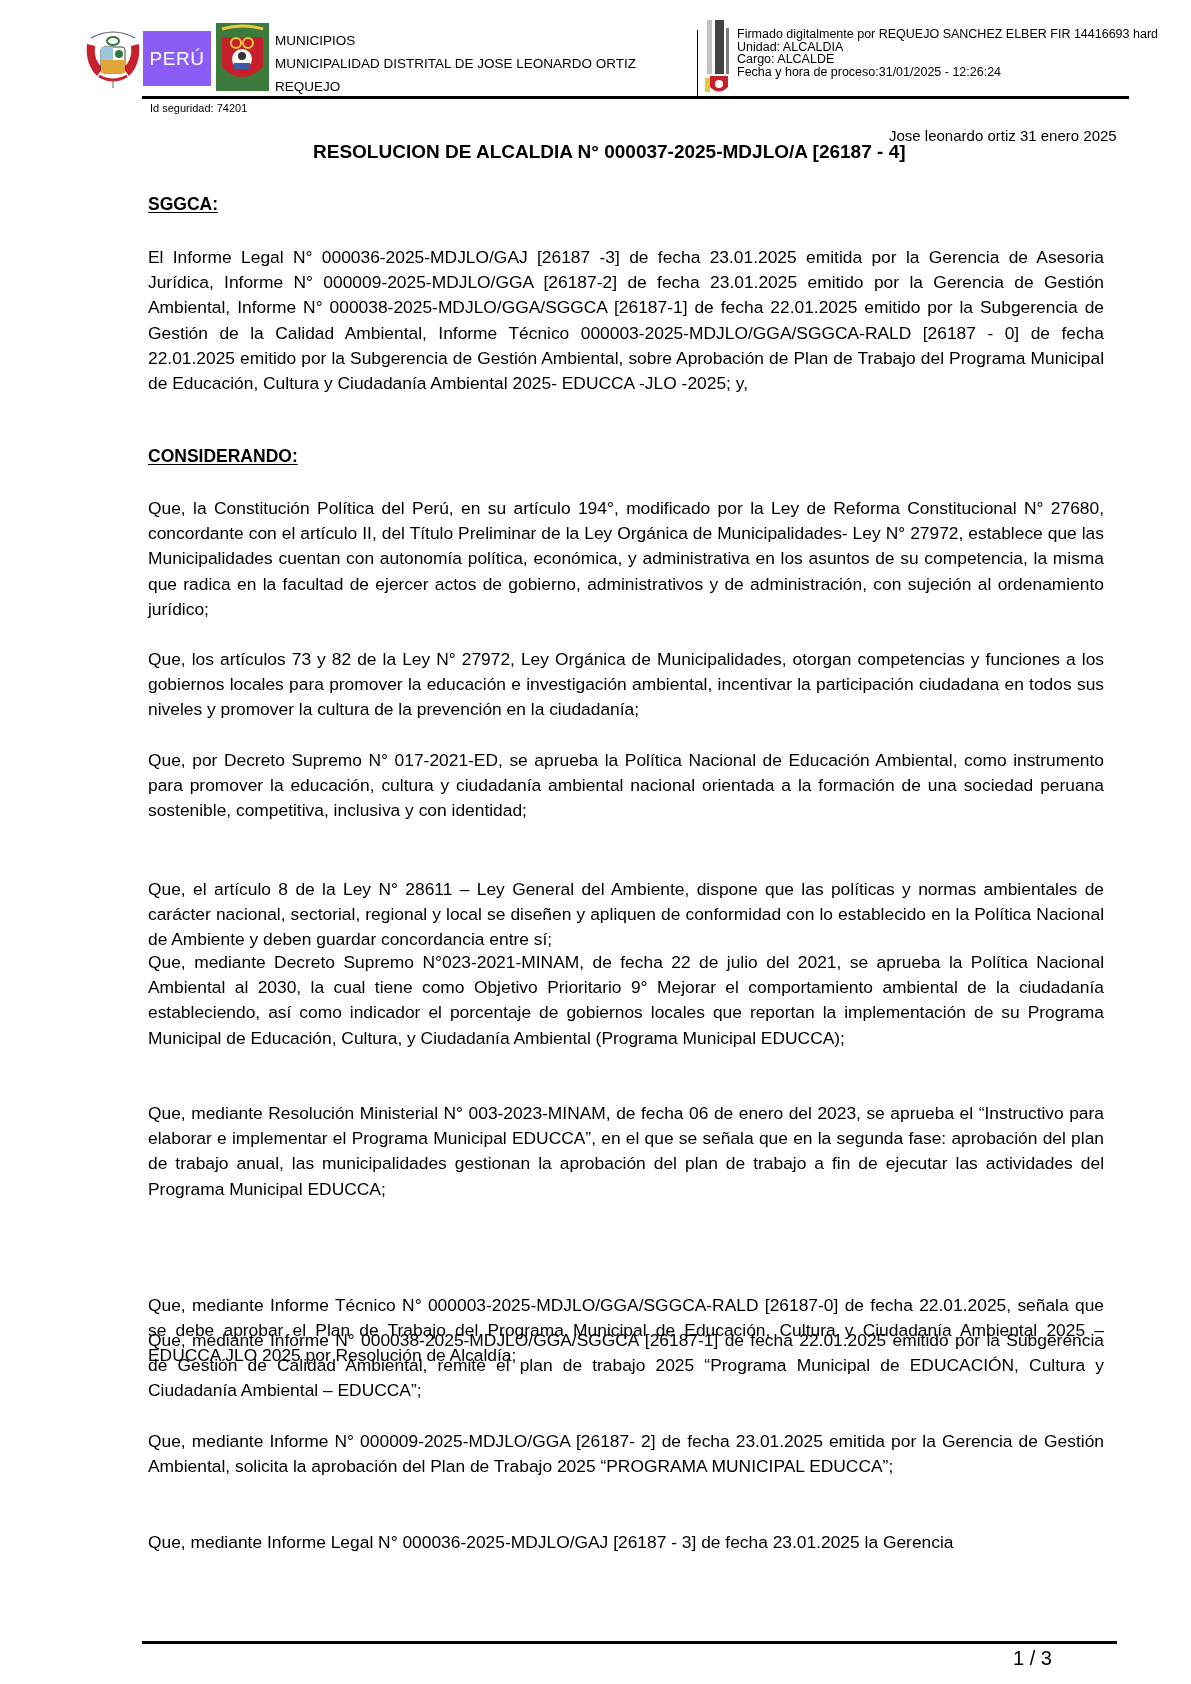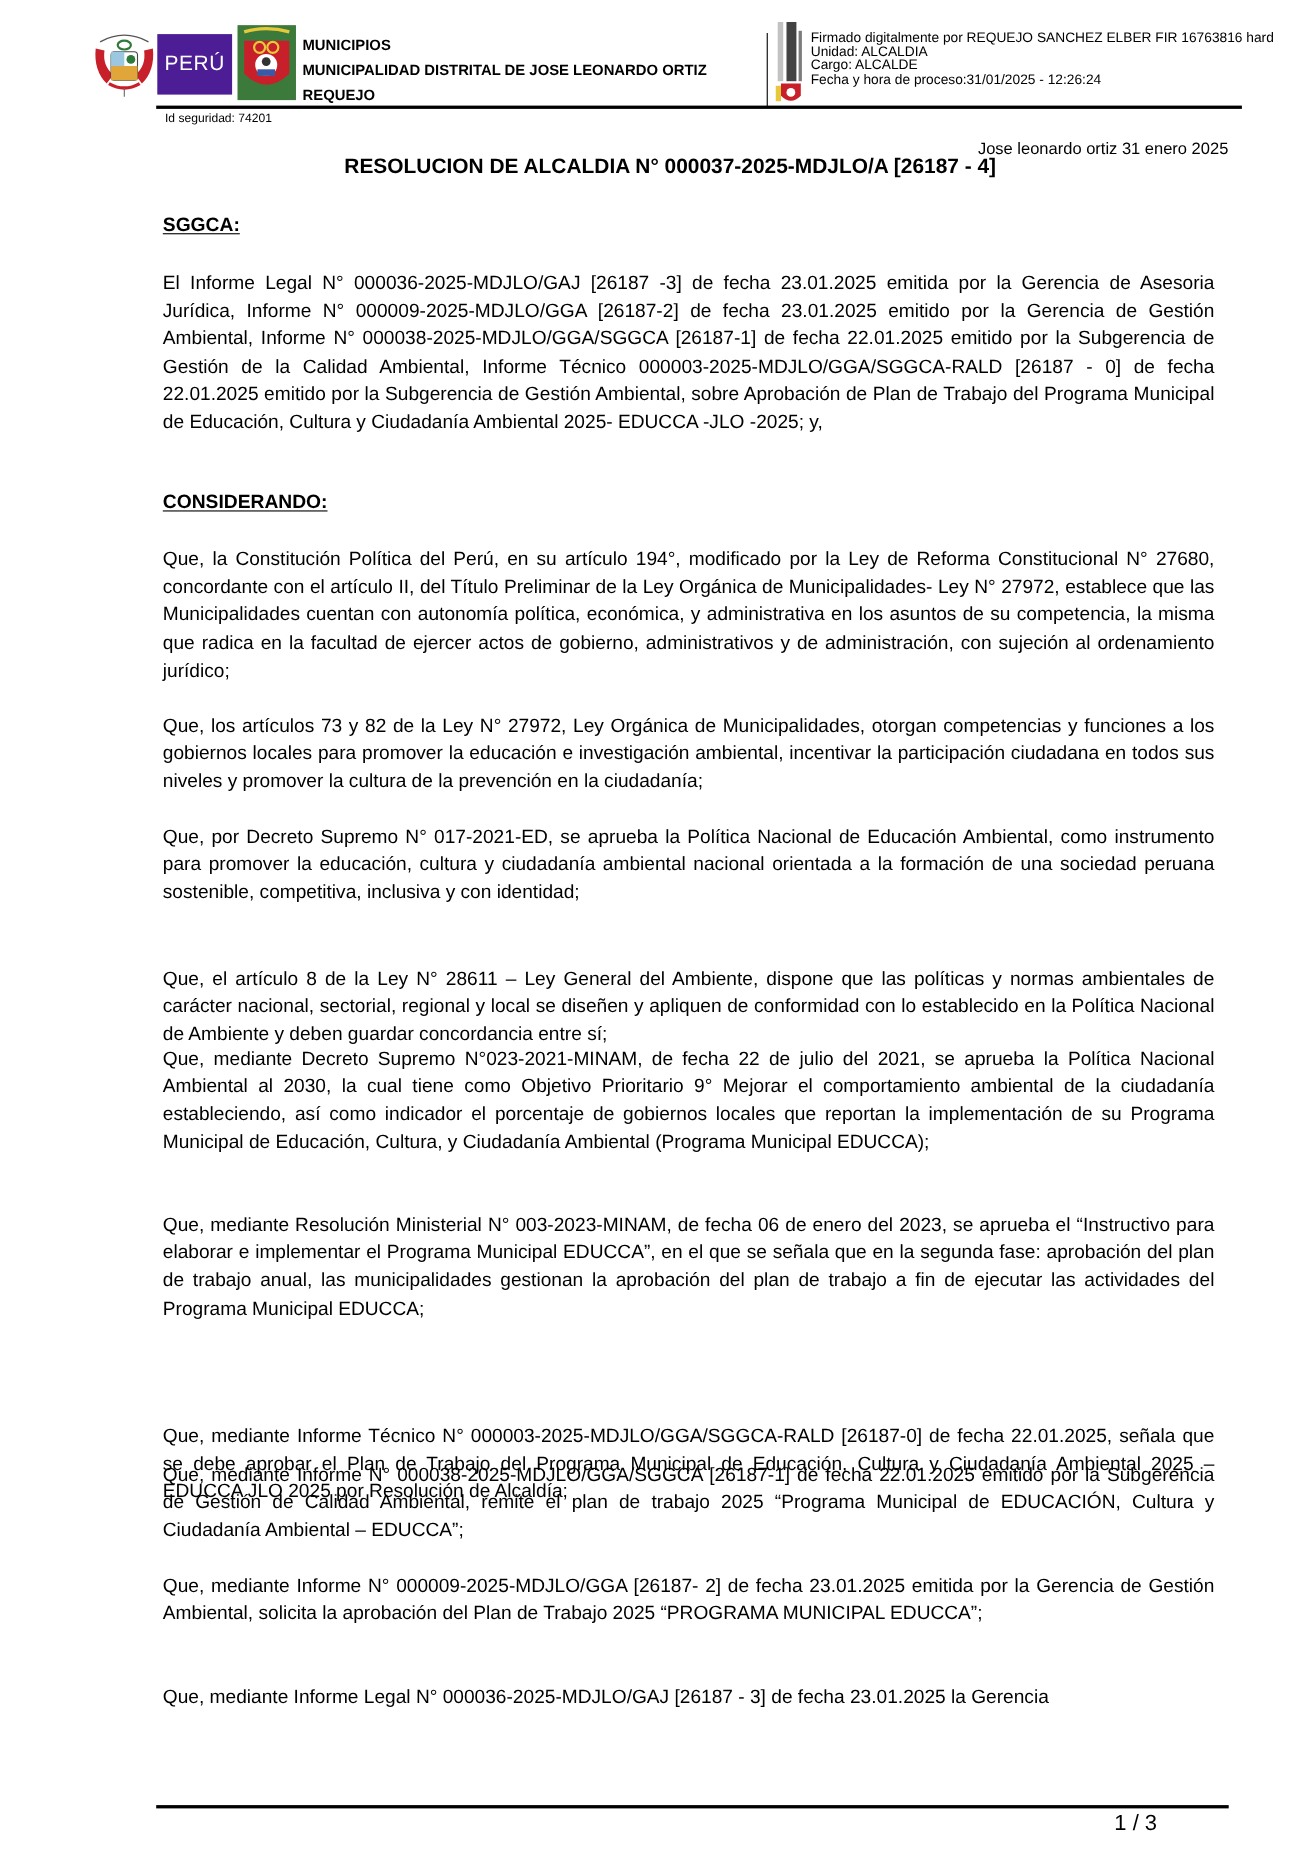--- a/index.html
+++ b/index.html
@@ -2,25 +2,25 @@
 <html><head>
 <meta charset="utf-8">
 <style>
   html, body { margin: 0; padding: 0; background: #ffffff; }
   body { width: 1191px; height: 1684px; position: relative; overflow: hidden;
          font-family: "Liberation Sans", sans-serif; color: #000; }
 
   
   .coat { position: absolute; left: 85px; top: 24px; width: 56px; height: 66px; }
   .peru-box { position: absolute; left: 143px; top: 31px; width: 68px; height: 55px;
-              background: #4c1d95; color: #fff; font-size: 19px;
+              background: #8b5cf6; color: #fff; font-size: 19px;
               display: flex; align-items: center; justify-content: center; letter-spacing: 0.5px; }
   .muni-logo { position: absolute; left: 216px; top: 23px; width: 53px; height: 68px;
                background: #3c7a3b; }
-  .hdr-text { position: absolute; left: 275px; font-weight: bold; font-size: 13.5px; white-space: nowrap; }
+  .hdr-text { position: absolute; left: 275px; font-weight: normal; font-size: 13.5px; white-space: nowrap; }
   .hdr-1 { top: 33px; }
   .hdr-2 { top: 56px; text-align: right; }
   .hdr-3 { top: 79px; }
   .hdr-line { position: absolute; left: 142px; top: 96px; width: 987px; height: 3px; background: #000; }
   .id-seg { position: absolute; left: 150px; top: 102px; font-size: 11px; }
 
   .sig-divider { position: absolute; left: 697px; top: 30px; width: 1px; height: 67px; background: #000; }
   .sig-vert { position: absolute; left: 703px; top: 18px; width: 28px; height: 56px; }
   .sig-seal { position: absolute; left: 705px; top: 74px; width: 24px; height: 20px; }
   .sig-text { position: absolute; left: 737px; font-size: 12.5px; white-space: nowrap; line-height: 13px; }
@@ -80,21 +80,21 @@
   <svg class="sig-vert" viewBox="0 0 28 56">
     <rect x="4" y="2" width="5" height="54" fill="#9a9a9a" opacity="0.6"></rect>
     <rect x="12" y="2" width="9" height="54" fill="#222" opacity="0.85"></rect>
     <rect x="23" y="10" width="3" height="46" fill="#444" opacity="0.7"></rect>
   </svg>
   <svg class="sig-seal" viewBox="0 0 24 20">
     <rect x="0" y="4" width="5" height="14" fill="#e6c93a"></rect>
     <path d="M5 2 L23 2 L23 13 Q14 22 5 13 Z" fill="#c8202a"></path>
     <circle cx="14" cy="10" r="4" fill="#fff"></circle>
   </svg>
-  <div class="sig-text sig-1">Firmado digitalmente  por REQUEJO SANCHEZ ELBER FIR 16763816 hard</div>
+  <div class="sig-text sig-1">Firmado digitalmente  por REQUEJO SANCHEZ ELBER FIR 14416693 hard</div>
   <div class="sig-text sig-2">Unidad: ALCALDIA</div>
   <div class="sig-text sig-3">Cargo: ALCALDE</div>
   <div class="sig-text sig-4">Fecha y hora de proceso:31/01/2025 - 12:26:24</div>
 </div>
 
 <div class="date-line">Jose leonardo ortiz 31 enero 2025</div>
 <div class="title">RESOLUCION DE ALCALDIA N° 000037-2025-MDJLO/A [26187 - 4]</div>
 
 <div class="section-heading" style="top:194px;">SGGCA:</div>
 <div class="para" style="top:245px;">El Informe Legal N° 000036-2025-MDJLO/GAJ [26187 -3]  de fecha 23.01.2025 emitida por la Gerencia de Asesoria Jurídica, Informe N° 000009-2025-MDJLO/GGA [26187-2] de fecha 23.01.2025 emitido por la Gerencia de Gestión Ambiental, Informe N° 000038-2025-MDJLO/GGA/SGGCA [26187-1]   de fecha 22.01.2025 emitido por la Subgerencia de Gestión de la Calidad Ambiental,  Informe Técnico 000003-2025-MDJLO/GGA/SGGCA-RALD [26187 - 0] de fecha 22.01.2025 emitido por  la Subgerencia de Gestión Ambiental,  sobre Aprobación de Plan de Trabajo del Programa Municipal de Educación, Cultura y Ciudadanía Ambiental 2025- EDUCCA -JLO -2025; y,</div>

